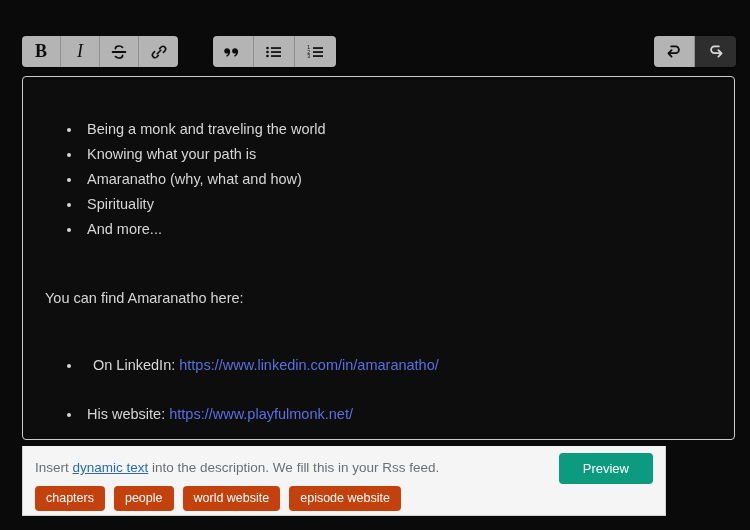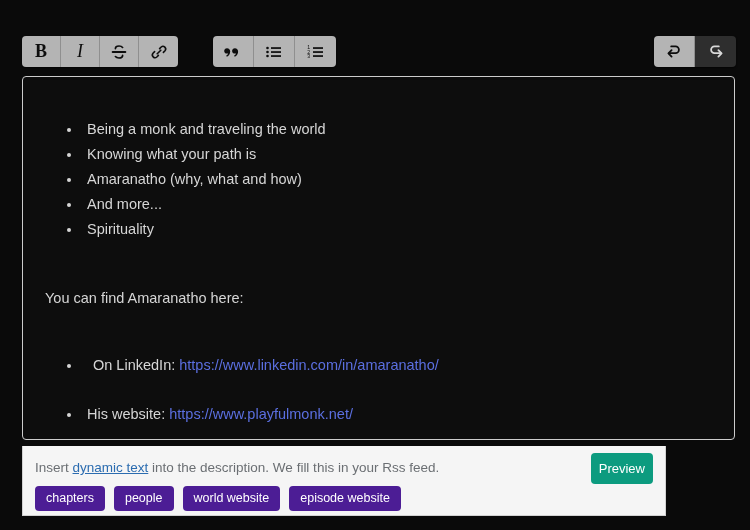--- a/index.html
+++ b/index.html
@@ -166,41 +166,41 @@
     font-weight: normal;
   }
   .chips {
     position: absolute;
     left: 12px;
     top: 40px;
     display: flex;
     gap: 9px;
   }
   .chip {
-    background: #4c1d95;
+    background: #c2410c;
     color: #ffffff;
     font-size: 12.5px;
     border: none;
     border-radius: 4px;
     padding: 5px 11px 6px;
     cursor: pointer;
     line-height: 1.15;
     font-family: "Liberation Sans", sans-serif;
   }
 
   .preview-btn {
     position: absolute;
     right: 12px;
     top: 7px;
     background: #0c9b7f;
     color: #ffffff;
     border: none;
     border-radius: 4px;
     font-size: 13px;
-    padding: 8px 8px;
+    padding: 8px 24px;
     cursor: pointer;
     font-family: "Liberation Sans", sans-serif;
   }
 </style>
 </head>
 <body>
 
 <div id="app">
 
 
@@ -292,22 +292,22 @@
   <div class="editor">
     <div class="editor-content">
 
 
       <div class="spacer-lg"></div>
 
       <ul class="bullets">
         <li>Being a monk and traveling the world</li>
         <li>Knowing what your path is</li>
         <li>Amaranatho (why, what and how)</li>
+        <li>Spirituality</li>
         <li>And more...</li>
-        <li>Spirituality</li>
       </ul>
 
       <div class="spacer-lg"></div>
       <div class="spacer-md"></div>
 
       <p class="para">You can find Amaranatho here:</p>
 
       <div class="spacer-md"></div>
 
       <ul class="bullets links">

